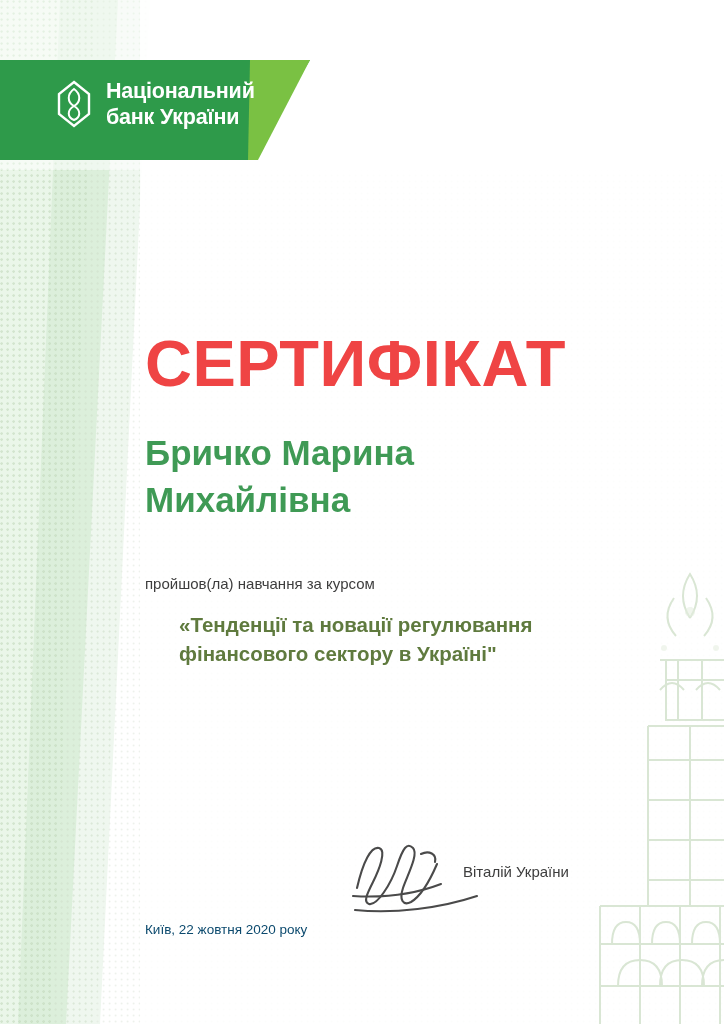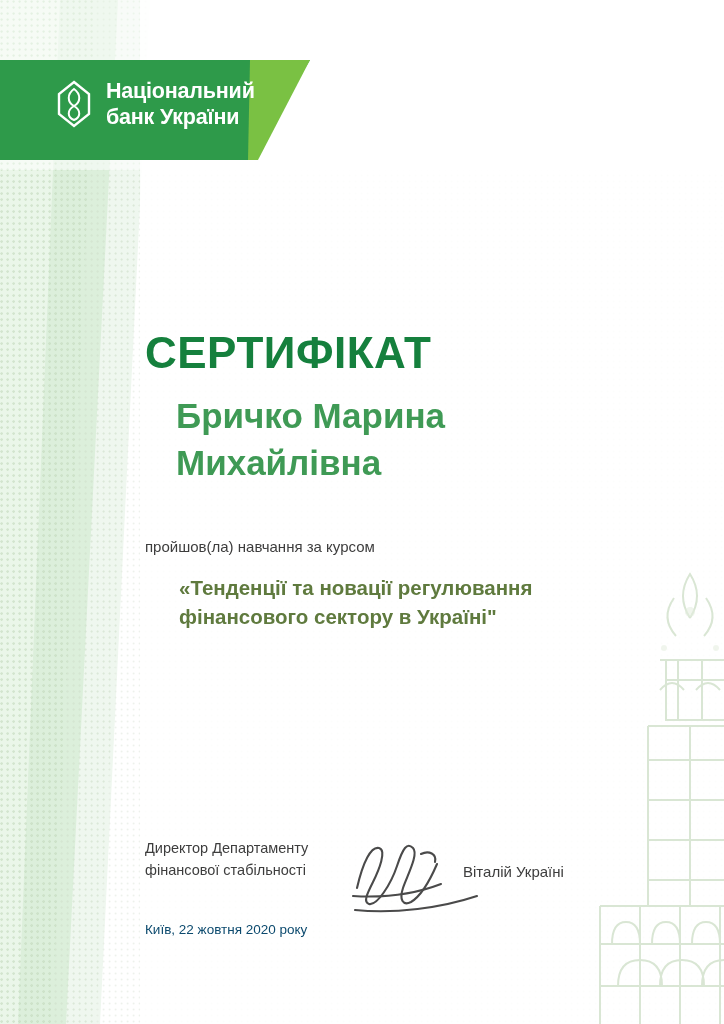--- a/index.html
+++ b/index.html
@@ -59,40 +59,39 @@
   }
 
   
   .content {
     position: absolute;
     left: 145px;
     top: 330px;
     width: 470px;
   }
   .title {
-    font-size: 44px;
+    font-size: 65px;
     font-weight: bold;
     letter-spacing: 0.5px;
-    color: #15803d;
+    color: #ef4444;
     line-height: 1.05;
-    margin-bottom: 17px;
+    margin-bottom: 32px;
   }
   .subtitle {
     font-size: 20px;
     color: #4f4f4f;
     margin-bottom: 42px;
   }
   .recipient {
     font-size: 35px;
     font-weight: bold;
     color: #3f9a55;
     line-height: 1.33;
     margin-bottom: 52px;
     white-space: pre-line;
-    margin-left: 31px;
   }
   .course-lead {
     font-size: 15px;
     color: #3d3d3d;
     margin-bottom: 18px;
   }
   .course-name {
     font-size: 20.5px;
     font-weight: bold;
     color: #5f7a3e;
@@ -251,28 +250,26 @@
   <div class="content">
     <div class="title">СЕРТИФІКАТ</div>
     <div class="recipient">Бричко Марина
 Михайлівна</div>
     <div class="course-lead">пройшов(ла) навчання за курсом</div>
     <div class="course-name">«Тенденції та новації регулювання
 фінансового сектору в Україні"</div>
   </div>
 
   <div class="sign-block">
-    <div class="sign-role">Директор Департаменту
-фінансової стабільності</div>
     <svg class="sign-scribble" viewBox="0 0 180 82" aria-hidden="true">
       <g fill="none" stroke="#4a4a4a" stroke-width="2.1" stroke-linecap="round">
         <path d="M12,56 C18,30 26,14 34,16 C42,18 34,38 28,50 C22,62 18,70 24,72 C32,74 46,52 52,34 C58,16 62,10 68,16 C74,22 62,44 58,56 C54,68 58,74 66,70 C76,64 86,46 92,32"></path>
         <path d="M8,64 C40,66 70,62 96,52"></path>
         <path d="M10,78 C50,82 96,76 132,64"></path>
         <path d="M76,22 C84,18 92,22 90,30"></path>
       </g>
     </svg>
-    <div class="sign-name">Віталій  Україні</div>
+    <div class="sign-name">Віталій  України</div>
   </div>
 
   <div class="place-date">Київ, 22 жовтня 2020 року</div>
 
 </div>
 
 </body></html>

